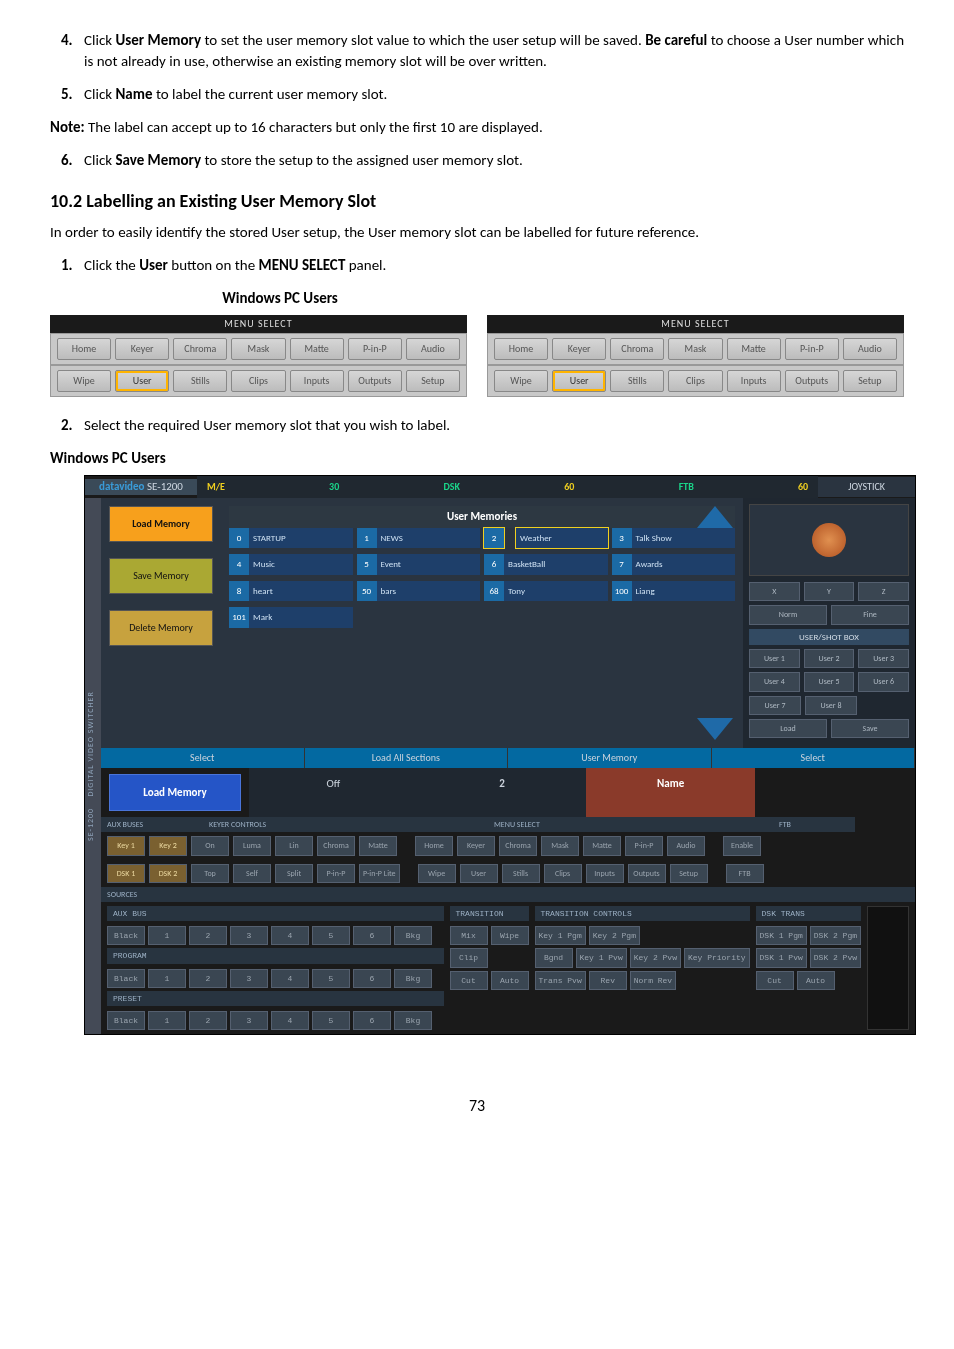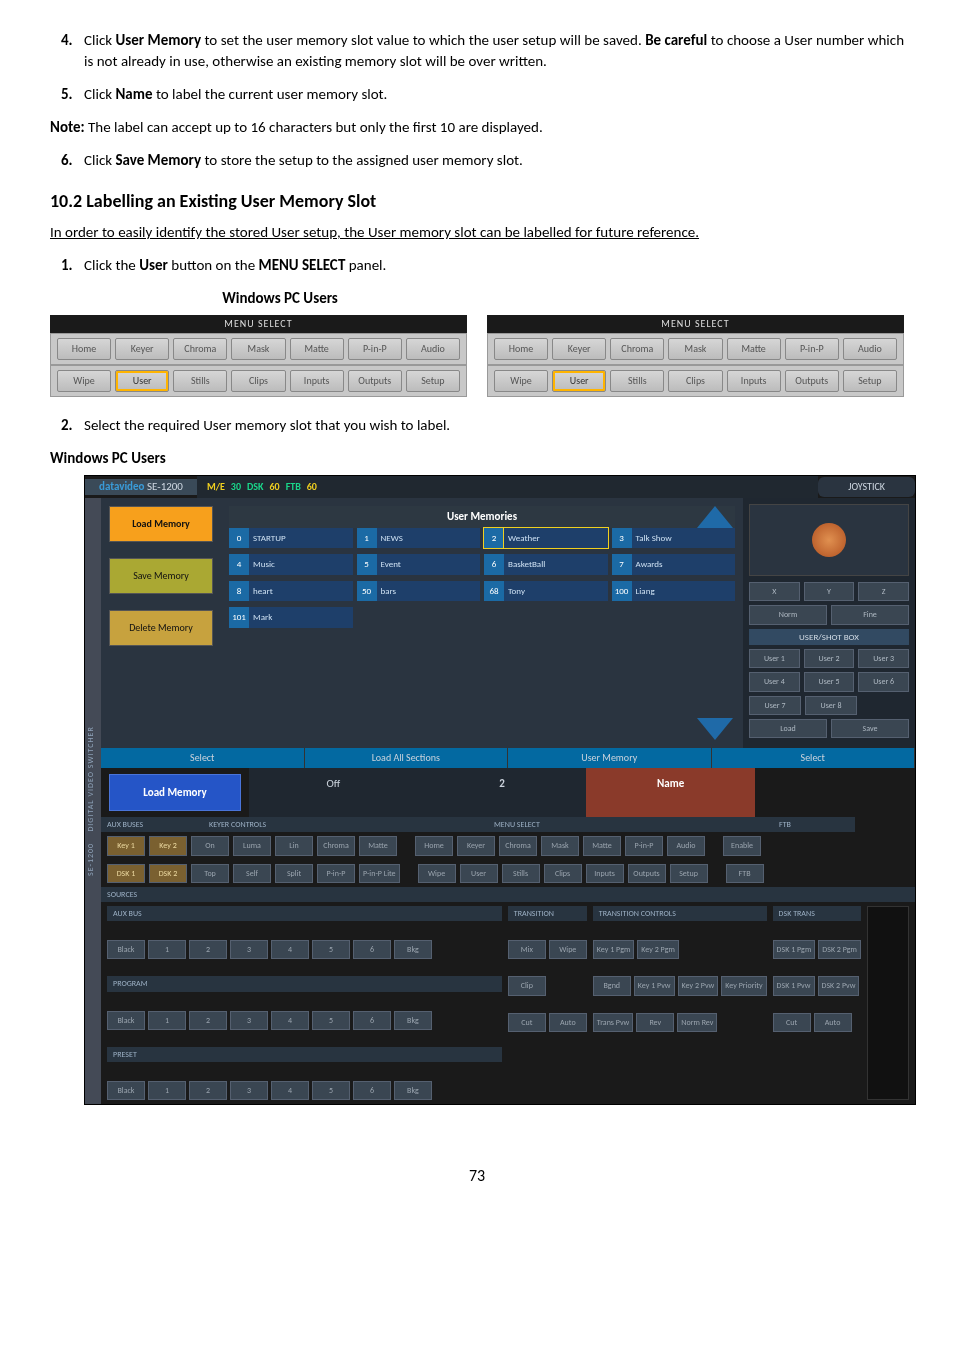--- a/index.html
+++ b/index.html
@@ -31,21 +31,20 @@
   }
   b { font-weight: bold; }
   h3.section {
     font-size: 18px;
     font-weight: bold;
     margin: 18px 0 8px 0;
   }
   .body-p {
     margin: 6px 0 12px 0;
     text-align: justify;
-    text-decoration: underline;
   }
   .sub-bold {
     font-weight: bold;
     margin: 10px 0 6px 0;
   }
   .panel-title {
     font-weight: bold;
     text-align: center;
     margin-bottom: 4px;
   }
@@ -116,21 +115,20 @@
     padding:4px 10px;
     align-items:center;
   }
   .status-chunk span.k { color:#1ad68a; font-weight:bold; }
   .status-chunk span.y { color:#f0d020; font-weight:bold; }
   .joy-title {
     background:#2a3440;
     color:#cfd8e2;
     padding:3px 30px;
     font-size:10px;
-    border-radius:6px;
   }
   .um-bar {
     background:#2d3842;
     color:#fff;
     text-align:center;
     padding:3px;
     font-weight:bold;
     font-size:11px;
   }
   .main-grid {
@@ -190,21 +188,21 @@
   }
   .slot-row { display:flex; gap:4px; margin-bottom:6px;}
   .slot {
     flex:1;
     display:flex;
     font-size:9px;
   }
   .slot .n { background:#1b6aa5; color:#fff; width:16px; text-align:center; padding:4px 2px;}
   .slot .t { background:#1e3f6a; color:#cde0f2; flex:1; padding:4px 4px;}
   .slot.hl .n { box-shadow:0 0 0 1px #f0d020;}
-  .slot.hl .t { box-shadow:0 0 0 1px #f0d020;}
+  .slot.hl .t { box-shadow:0 0 0 1px #f0d020;margin-left:12px;}
   .tri-up {
     position:absolute; right:10px; top:8px;
     width:0;height:0;border-left:18px solid transparent;border-right:18px solid transparent;border-bottom:22px solid #1f6aa8;
   }
   .tri-dn {
     position:absolute; right:10px; bottom:8px;
     width:0;height:0;border-left:18px solid transparent;border-right:18px solid transparent;border-top:22px solid #1f6aa8;
   }
   .action-row { display:flex; background:#1f2730; }
   .action-row > div { flex:1; text-align:center; padding:8px 4px; font-size:11px; color:#cbd3dc; }
@@ -218,21 +216,21 @@
   .lower { display:flex; flex-direction:column;}
   .lower-strip {
     display:flex; gap:4px; padding:4px 6px; align-items:center;
   }
   .tiny {
     background:#3a4652;border:1px solid #556070;color:#9aa4ae;font-size:8px;padding:3px 3px;min-width:30px;text-align:center;
   }
   .tiny.or{background:#7a6030;color:#ecd9a0;}
   .section-hdr{background:#283440;color:#9cb0c4;font-size:8px;padding:2px 6px;}
   .src-block{display:flex;gap:6px;padding:4px 6px;}
-  .src-col{display:flex;flex-direction:column;gap:17px;}
+  .src-col{display:flex;flex-direction:column;gap:3px;font-family:Liberation Mono, monospace;}
   .src-col .section-hdr{margin-bottom:2px;}
   .src-row{display:flex;gap:3px;}
   .page-num{ text-align:center; margin-top:60px; font-size:16px;}
 </style>
 </head>
 <body>
 
 <ol class="main-list" start="4">
   <li>
     <span>Click </span><b>User Memory</b><span> to set the user memory slot value to which the user setup will be saved. </span><b>Be careful</b><span> to choose a User number which is not already in use, otherwise an existing memory slot will be over written.</span>
@@ -317,21 +315,21 @@
 </ol>
 
 <div class="sub-bold">Windows PC Users</div>
 
 <div class="big-shot">
   <div class="top-bar">
     <div class="tab">
       <span style="color:#3a9bd8;font-weight:bold">datavideo</span>
       <span style="color:#cfd8e2">SE-1200</span>
     </div>
-    <div class="status-chunk" style="flex:1;background:#202830;">
+    <div class="status-chunk" style="flex:1;background:#202830;justify-content:space-between;">
       <span class="y">M/E</span>
       <span class="k">30</span>
       <span class="k">DSK</span>
       <span class="y">60</span>
       <span class="k">FTB</span>
       <span class="y">60</span>
     </div>
     <div class="joy-title">JOYSTICK</div>
   </div>
 

